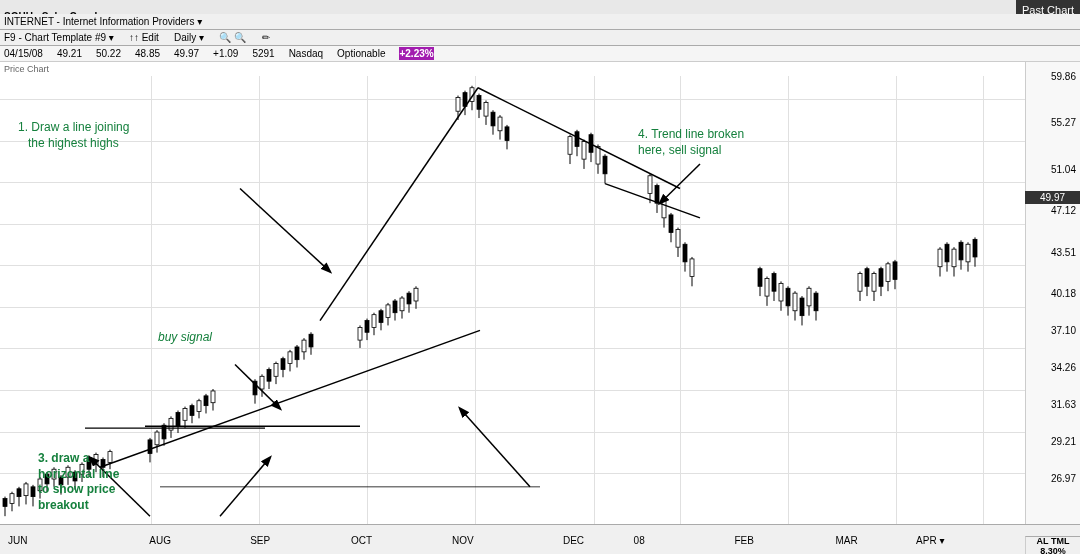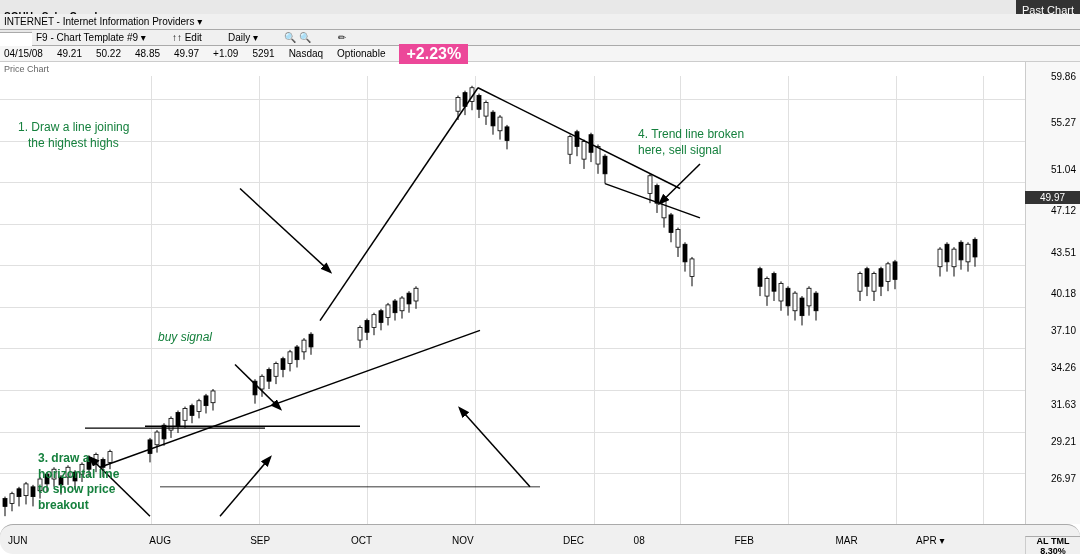--- a/index.html
+++ b/index.html
@@ -70,24 +70,24 @@
       display: flex;
       align-items: center;
       padding: 0 4px;
       gap: 8px;
       border-bottom: 1px solid #ccc;
       font-size: 10px;
       z-index: 10;
     }
 
     #price-badge {
-      background: #ec4899;
+      background: #a21caf;
       color: #fff;
-      padding: 1px 7px;
-      font-size: 16px;
+      padding: 1px 0;
+      font-size: 10px;
       font-weight: bold;
     }
 
     #chart-area {
       position: absolute;
       top: 46px;
       left: 0;
       right: 0;
       bottom: 30px;
       background: #fff;
@@ -136,21 +136,20 @@
       left: 0;
       right: 0;
       height: 30px;
       background: #f0f0f0;
       border-top: 1px solid #aaa;
       display: flex;
       align-items: center;
       padding: 0 4px;
       font-size: 10px;
       z-index: 10;
-      border-radius: 13px;
     }
 
     .month-label {
       position: absolute;
       bottom: 8px;
       font-size: 10px;
       color: #000;
     }
 
     #candlestick-chart {
@@ -210,21 +209,21 @@
   <span id="ticker-info">
     <span>SOHU - Sohu.Com Inc</span>
   </span>
   <div id="past-chart-btn">Past Chart</div>
 </div>
 
 <div style="position:absolute;top:14px;left:0;right:0;height:16px;background:#f0f0f0;border-bottom:1px solid #aaa;display:flex;align-items:center;padding:0 4px;font-size:10px;z-index:10;">
   <span>INTERNET - Internet Information Providers ▾</span>
 </div>
 
-<div id="toolbar" style="position:absolute;top:30px;left:0;right:0;height:16px;background:#f0f0f0;display:flex;align-items:center;padding:0 4px;gap:26px;border-bottom:1px solid #aaa;font-size:10px;z-index:10;margin-left:32px;">
+<div id="toolbar" style="position:absolute;top:30px;left:0;right:0;height:16px;background:#f0f0f0;display:flex;align-items:center;padding:0 4px;gap:15px;border-bottom:1px solid #aaa;font-size:10px;z-index:10;">
   <span>F9 - Chart Template #9 ▾</span>
   <span>↑↑ Edit</span>
   <span>Daily ▾</span>
   <span>🔍 🔍</span>
   <span>✏</span>
 </div>
 
 <div id="info-bar" style="position:absolute;top:46px;left:0;right:0;height:16px;background:#f5f5f5;display:flex;align-items:center;padding:0 4px;gap:14px;border-bottom:1px solid #ccc;font-size:10px;z-index:10;">
   <span>04/15/08</span>
   <span>49.21</span>

